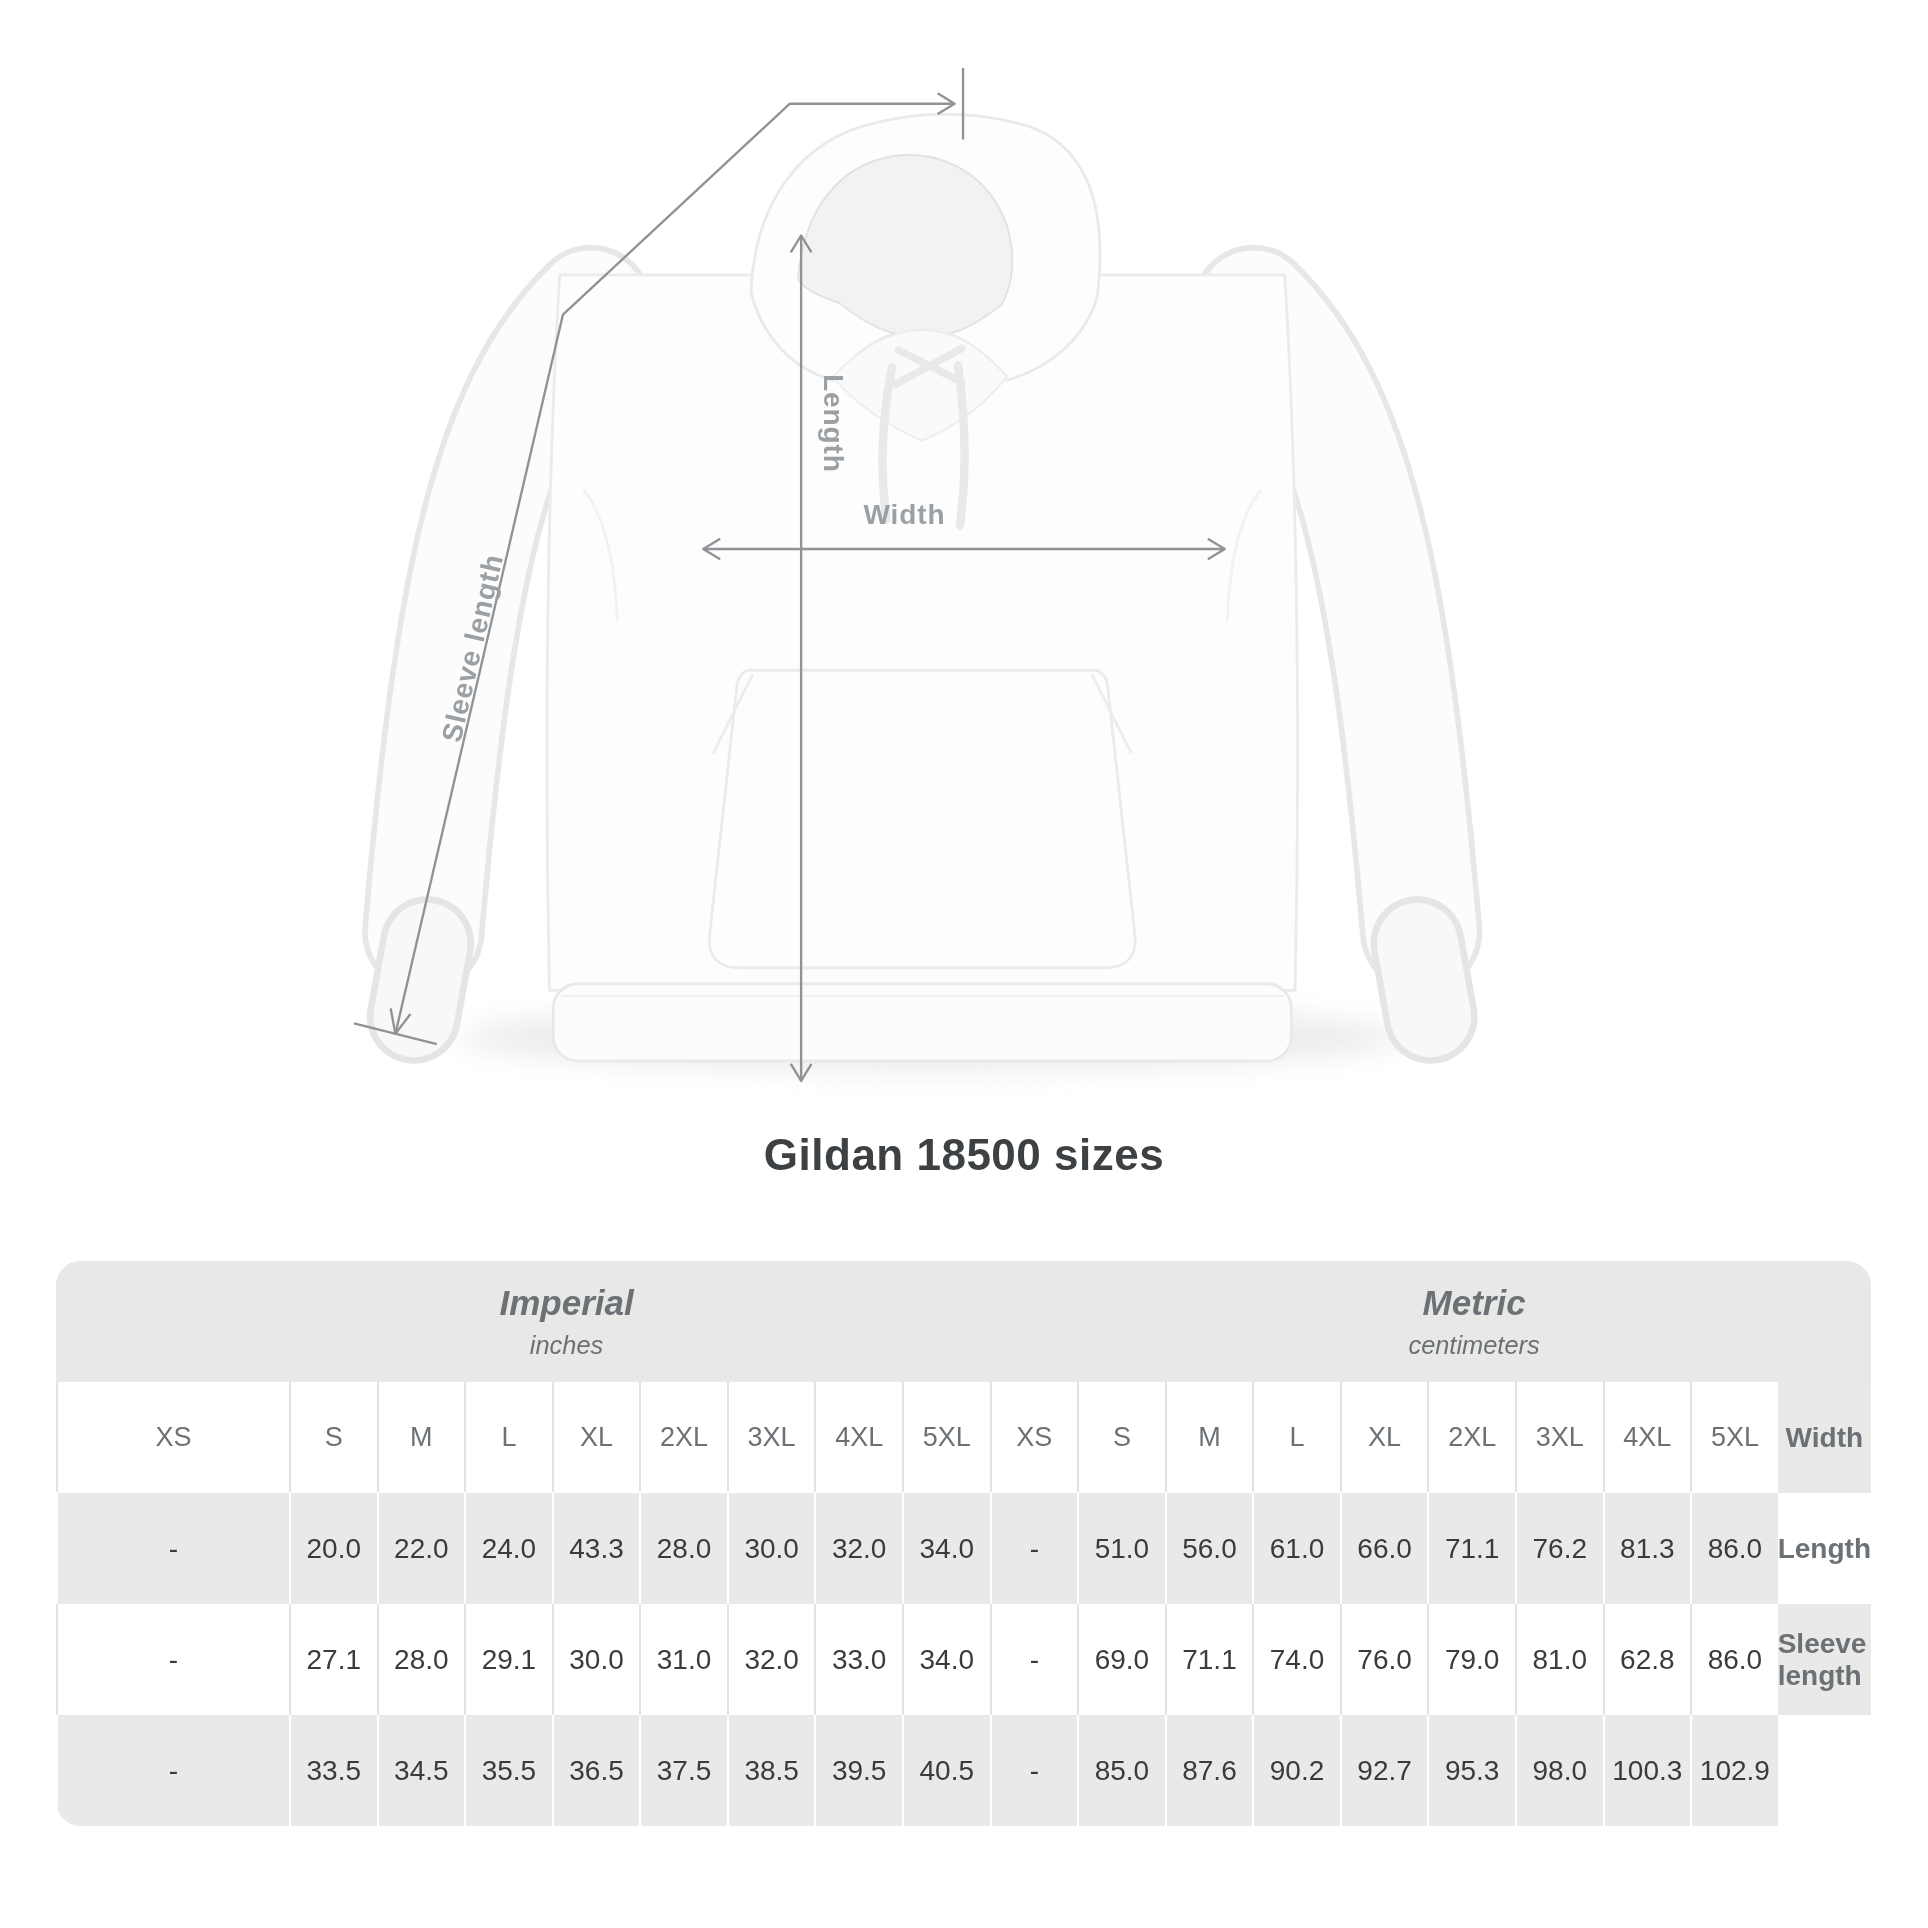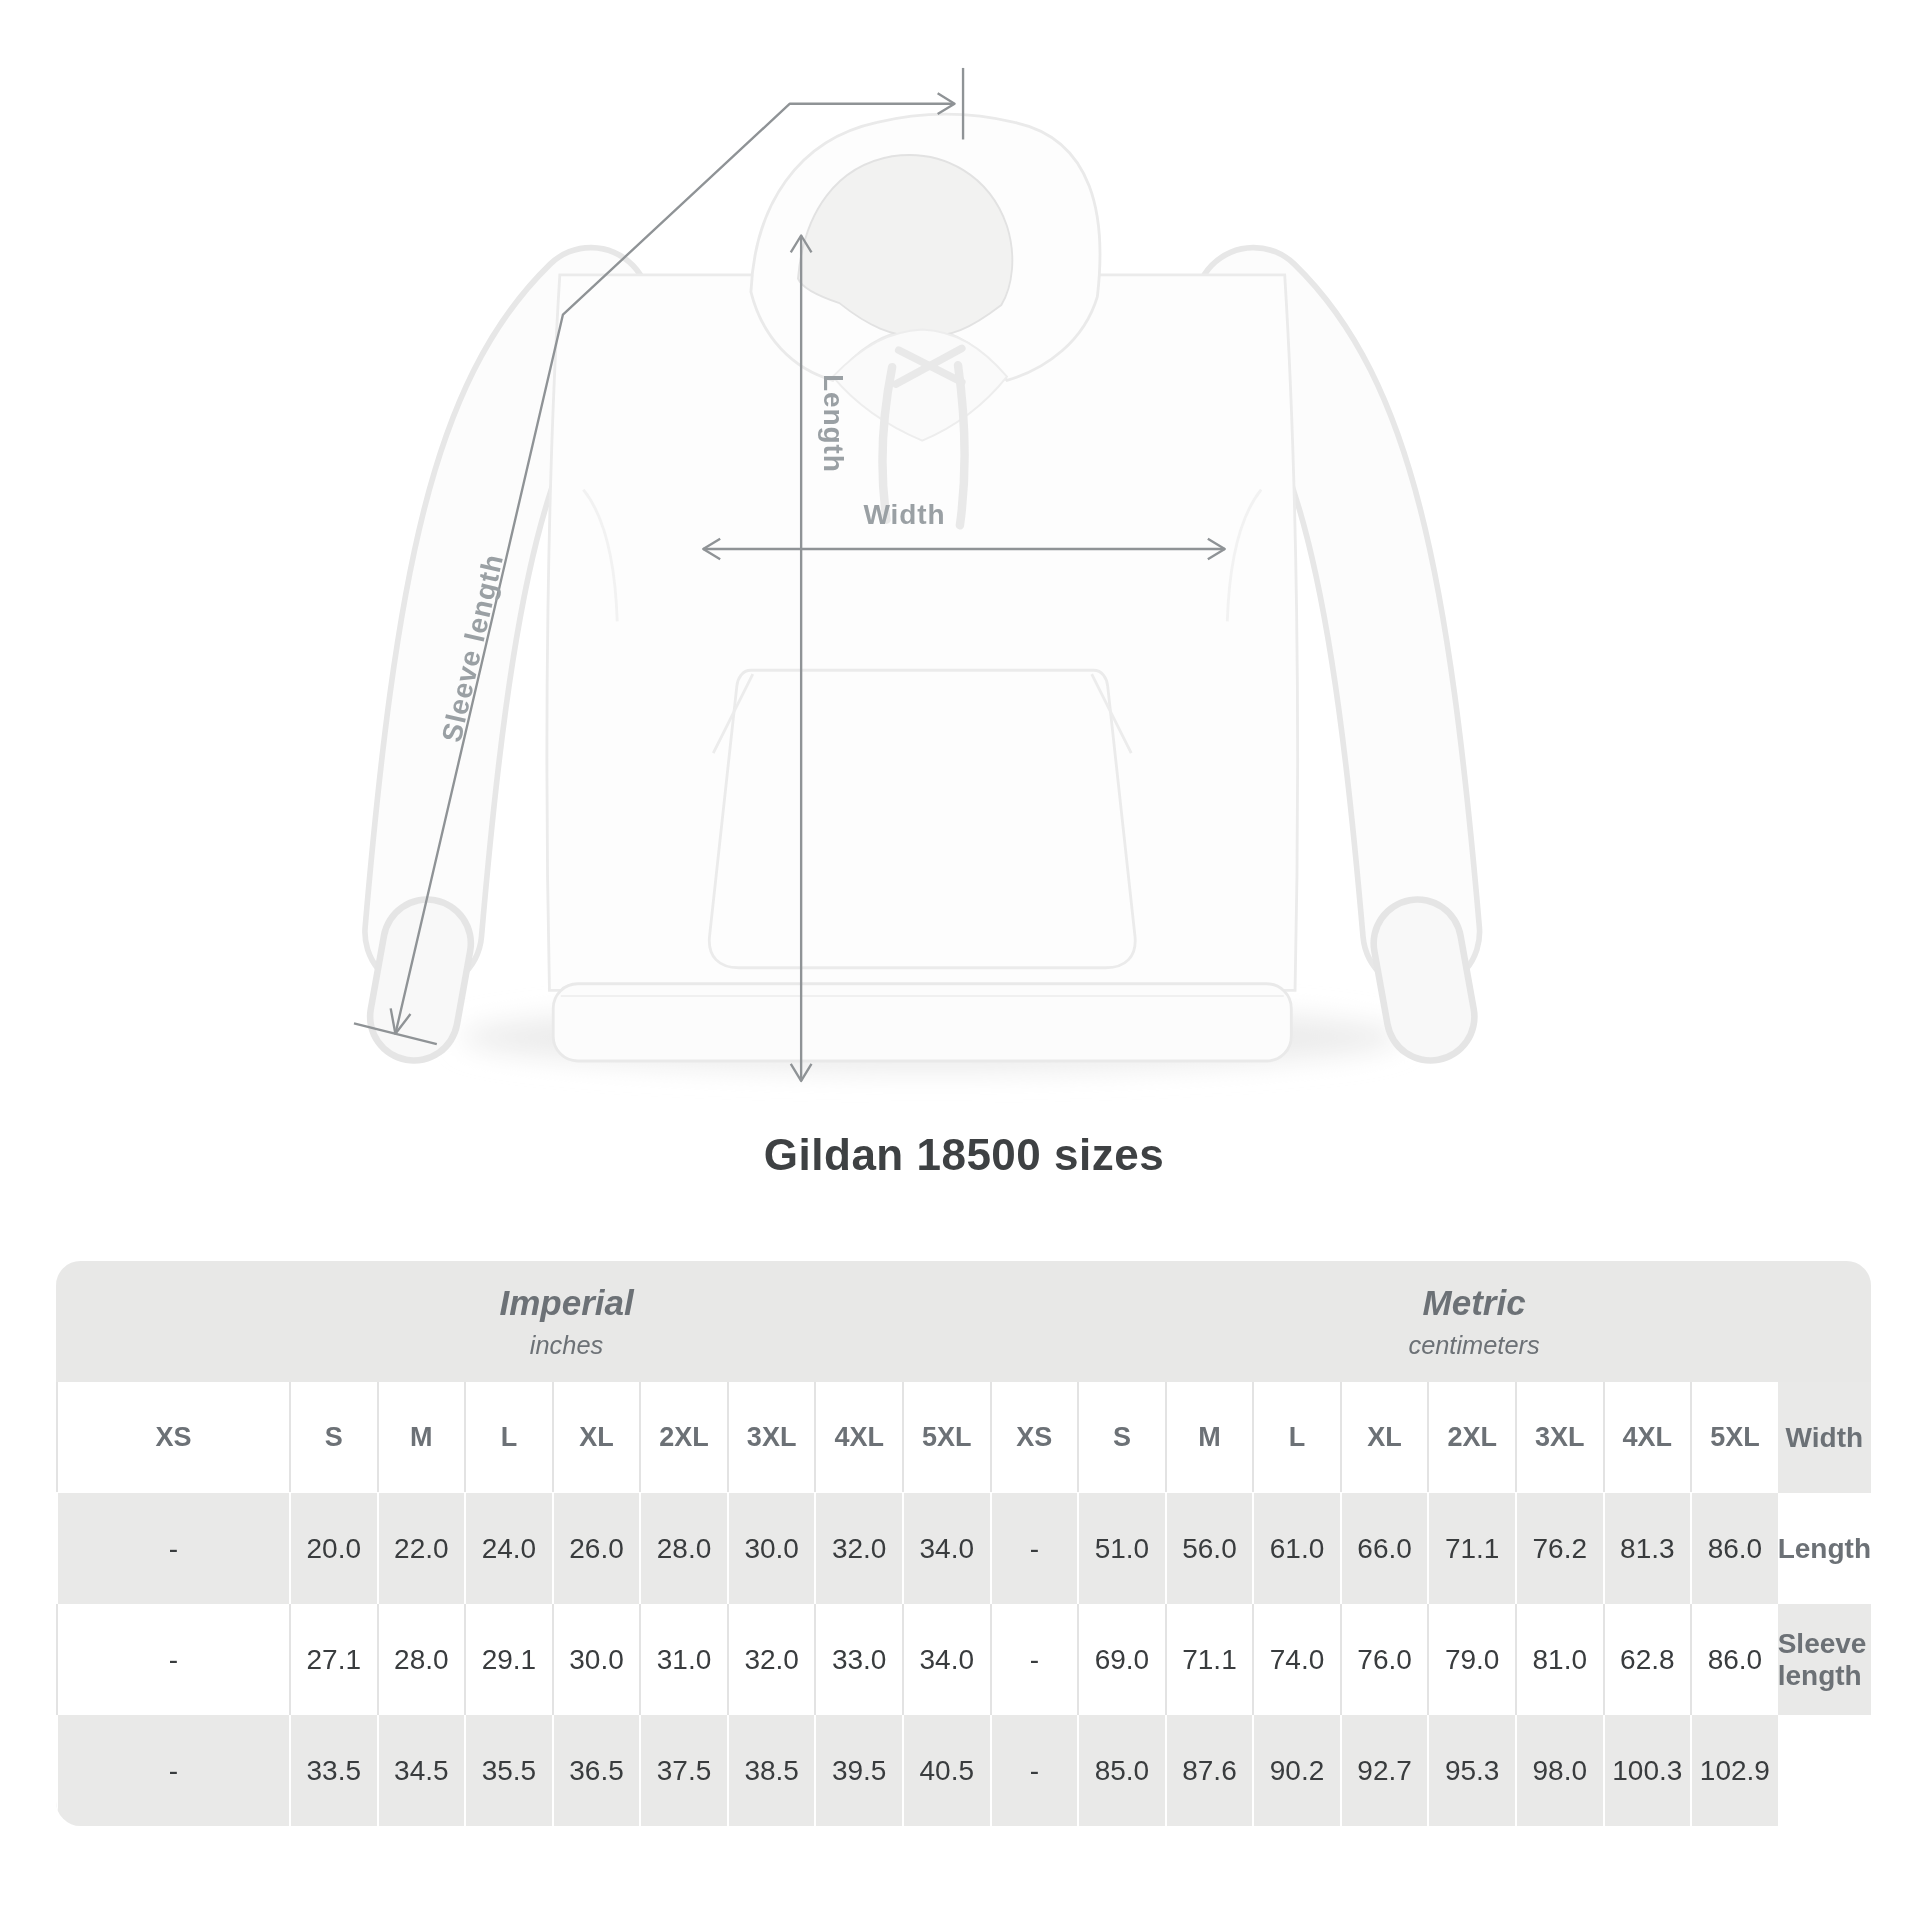--- a/index.html
+++ b/index.html
@@ -33,21 +33,21 @@
   }
   .cell{display:flex;align-items:center;justify-content:center;background:#ffffff;}
   .band{height:121px;background:#e8e8e7;flex-direction:column;gap:7.5px;}
   .band .unit-name{font-size:35px;font-weight:bold;font-style:italic;color:#6c7176;}
   .band .unit-sub{font-size:25.4px;font-style:italic;color:#6c7176;}
   .imp{grid-column:1 / 11;}
   .met{grid-column:11 / 20;}
   .hrow{height:110px;}
   .drow{height:111px;}
   .lab{font-weight:bold;font-size:28px;color:#6c7176;}
-  .hdr{font-weight:bold;font-size:27px;color:#6c7176;}
+  .hdr{font-weight:normal;font-size:27px;color:#6c7176;}
   .val{font-size:28px;color:#393c3e;}
   .g{background:#e9e9e8;}
   .sep{border-left:2.8px solid #e3e3e3;}
   .g.sep{border-left-color:#ffffff;}
 </style>
 </head>
 <body>
 
 <section class="diagram">
 
@@ -145,21 +145,21 @@
   <div class="cell hrow hdr sep">2XL</div>
   <div class="cell hrow hdr sep">3XL</div>
   <div class="cell hrow hdr sep">4XL</div>
   <div class="cell hrow hdr sep">5XL</div>
 
   <div class="cell drow lab g">Width</div>
   <div class="cell drow val g sep">-</div>
   <div class="cell drow val g sep">20.0</div>
   <div class="cell drow val g sep">22.0</div>
   <div class="cell drow val g sep">24.0</div>
-  <div class="cell drow val g sep">26.0</div>
+  <div class="cell drow val g sep">43.3</div>
   <div class="cell drow val g sep">28.0</div>
   <div class="cell drow val g sep">30.0</div>
   <div class="cell drow val g sep">32.0</div>
   <div class="cell drow val g sep">34.0</div>
   <div class="cell drow val g sep">-</div>
   <div class="cell drow val g sep">51.0</div>
   <div class="cell drow val g sep">56.0</div>
   <div class="cell drow val g sep">61.0</div>
   <div class="cell drow val g sep">66.0</div>
   <div class="cell drow val g sep">71.1</div>

